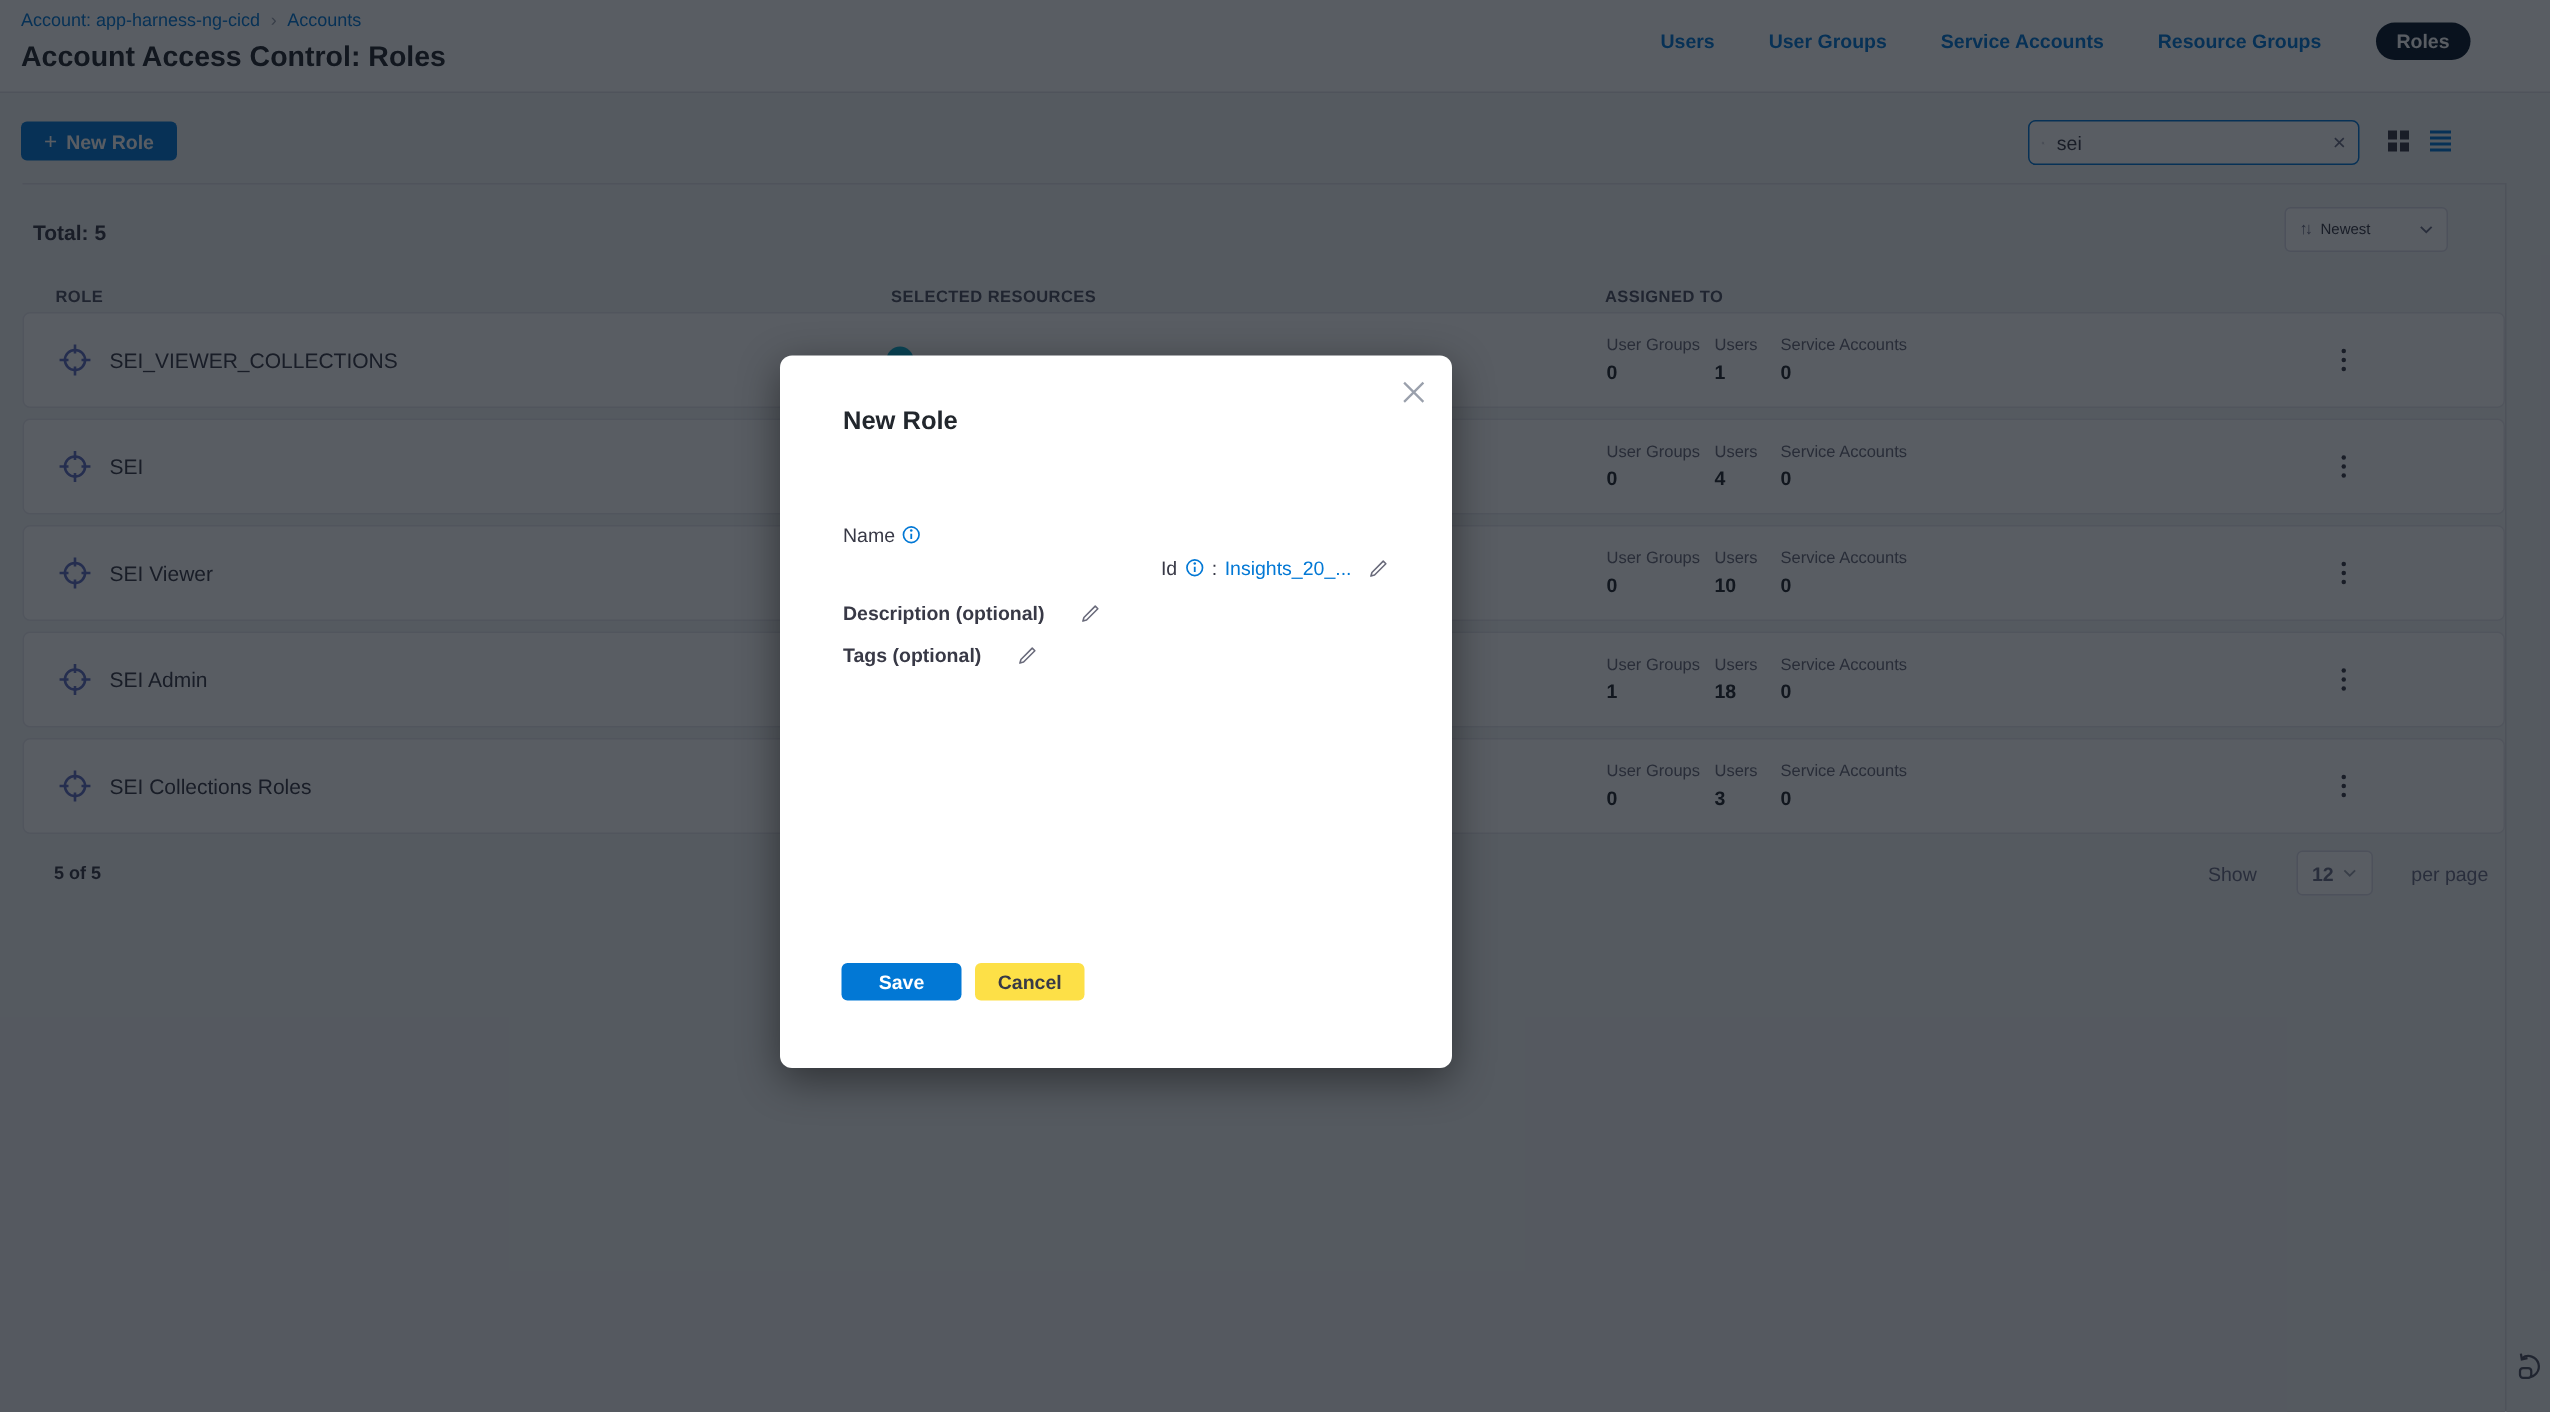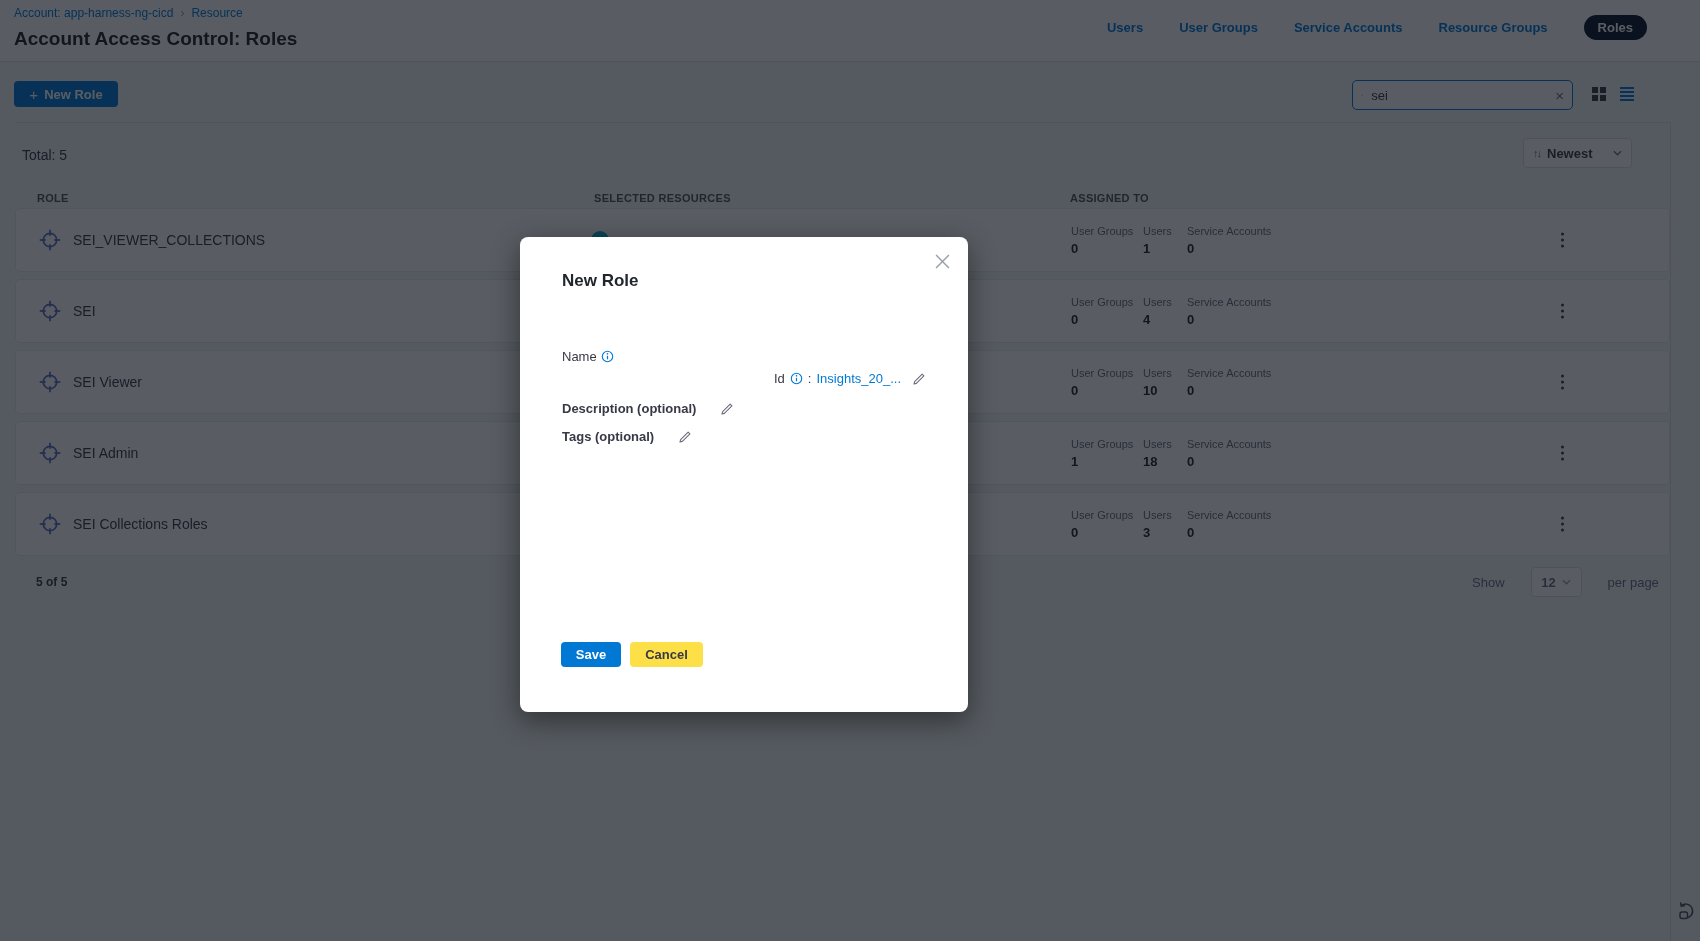--- a/index.html
+++ b/index.html
@@ -26,25 +26,25 @@
   .searchbox input{border:none;outline:none;flex:1;font-size:13px;color:#383946;font-family:inherit;background:transparent;}
   .search-clear{color:#6B6D85;font-size:15px;cursor:pointer;line-height:1;}
   .viewtoggle{position:absolute;left:1592px;top:87px;display:flex;gap:14px;align-items:center;}
   .icon-grid{display:grid;grid-template-columns:6px 6px;grid-template-rows:6px 6px;gap:2px;cursor:pointer;}
   .icon-grid div{background:#383946;}
   .icon-list{display:flex;flex-direction:column;gap:2px;cursor:pointer;}
   .icon-list div{width:14px;height:2px;background:#0278D5;}
   .toolbar-line{position:absolute;left:15px;top:122px;width:1655px;height:1px;background:#DFE0E6;}
 
   
-  .total{position:absolute;left:22px;top:147px;font-size:14px;font-weight:400;color:#383946;}
+  .total{position:absolute;left:22px;top:147px;font-size:14px;font-weight:700;color:#383946;}
   .sortbox{position:absolute;left:1523px;top:138px;width:109px;height:30px;border:1px solid #D9DAE6;border-radius:4px;
            background:#FFFFFF;display:flex;align-items:center;gap:7px;padding:0 9px;box-sizing:border-box;cursor:pointer;}
   .sort-arrows{font-size:11px;color:#6B6D85;letter-spacing:-2px;}
-  .sort-label{font-size:13px;color:#383946;font-weight:700;flex:1;}
+  .sort-label{font-size:10px;color:#383946;font-weight:400;flex:1;}
   .chev{width:9px;height:6px;}
 
   .colheads{position:absolute;left:0;top:192px;width:1700px;font-size:11px;font-weight:700;color:#4F5162;letter-spacing:.3px;}
   .colheads span{position:absolute;top:0;}
 
   
   .rows{position:absolute;left:15px;top:208px;width:1655px;}
   .rowcard{position:relative;height:64px;margin-bottom:7px;background:#FFFFFF;border:1px solid #E6E7EC;
            border-radius:5px;box-sizing:border-box;display:flex;align-items:center;cursor:pointer;}
   .rolecell{display:flex;align-items:center;gap:10px;margin-left:21px;}
@@ -82,35 +82,35 @@
   .id-link{color:#0278D5;cursor:pointer;}
   .iinfo{width:13px;height:13px;margin-left:4px;cursor:pointer;}
   .ipencil{width:14px;height:14px;margin-left:6px;cursor:pointer;}
   .name-input{position:absolute;left:34px;top:111px;width:372px;height:26px;border:1px solid #0278D5;border-radius:5px;
               display:flex;align-items:center;padding:0 10px;box-sizing:border-box;font-size:13px;color:#22272D;cursor:text;background:#fff;}
   .caret{display:inline-block;width:1.5px;height:15px;background:#22272D;margin-left:1px;}
   .optrow{position:absolute;left:42px;display:flex;align-items:center;gap:24px;font-size:13px;font-weight:600;color:#383946;}
   .optrow.desc{top:164px;}
   .optrow.tags{top:192px;}
   .modal-actions{position:absolute;left:41px;top:405px;display:flex;gap:9px;}
-  .btn-save{width:60px;height:25px;background:#0278D5;color:#fff;border:none;border-radius:4px;font-size:13px;
+  .btn-save{width:80px;height:25px;background:#0278D5;color:#fff;border:none;border-radius:4px;font-size:13px;
             font-weight:700;cursor:pointer;font-family:inherit;}
   .btn-cancel{width:73px;height:25px;background:#fde047;color:#383946;border:none;border-radius:4px;font-size:13px;
               font-weight:700;cursor:pointer;font-family:inherit;}
 </style>
 </head>
 <body>
 
 <div id="screen">
 
   <div class="topbar">
     <div class="breadcrumb">
       <a>Account: app-harness-ng-cicd</a>
       <span class="crumb-sep">›</span>
-      <a>Resource</a>
+      <a>Accounts</a>
     </div>
     <div class="page-title">Account Access Control: Roles</div>
     <div class="nav">
       <span class="nav-link">Users</span>
       <span class="nav-link">User Groups</span>
       <span class="nav-link">Service Accounts</span>
       <span class="nav-link">Resource Groups</span>
       <span class="nav-pill">Roles</span>
     </div>
   </div>

